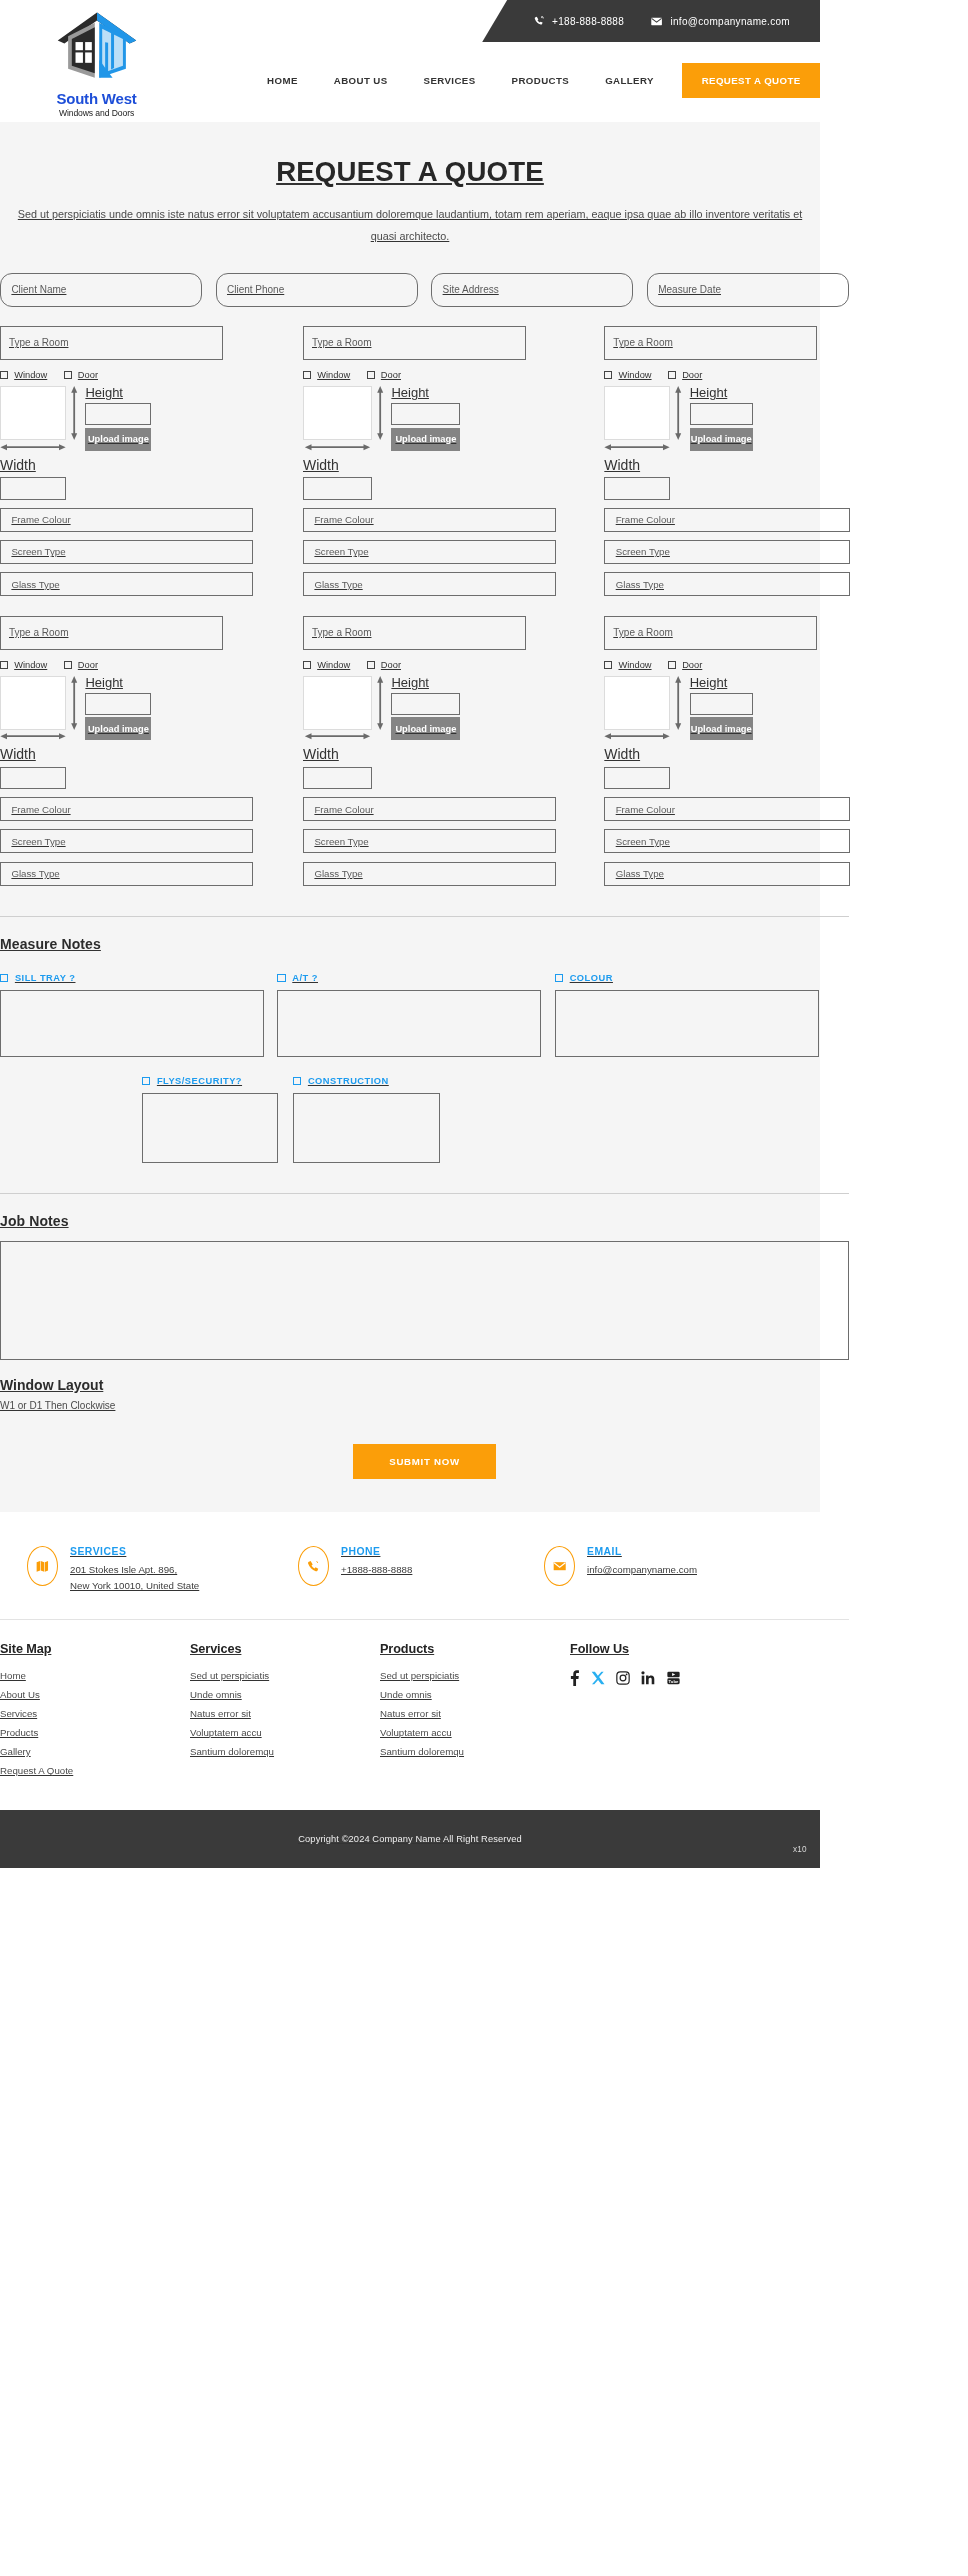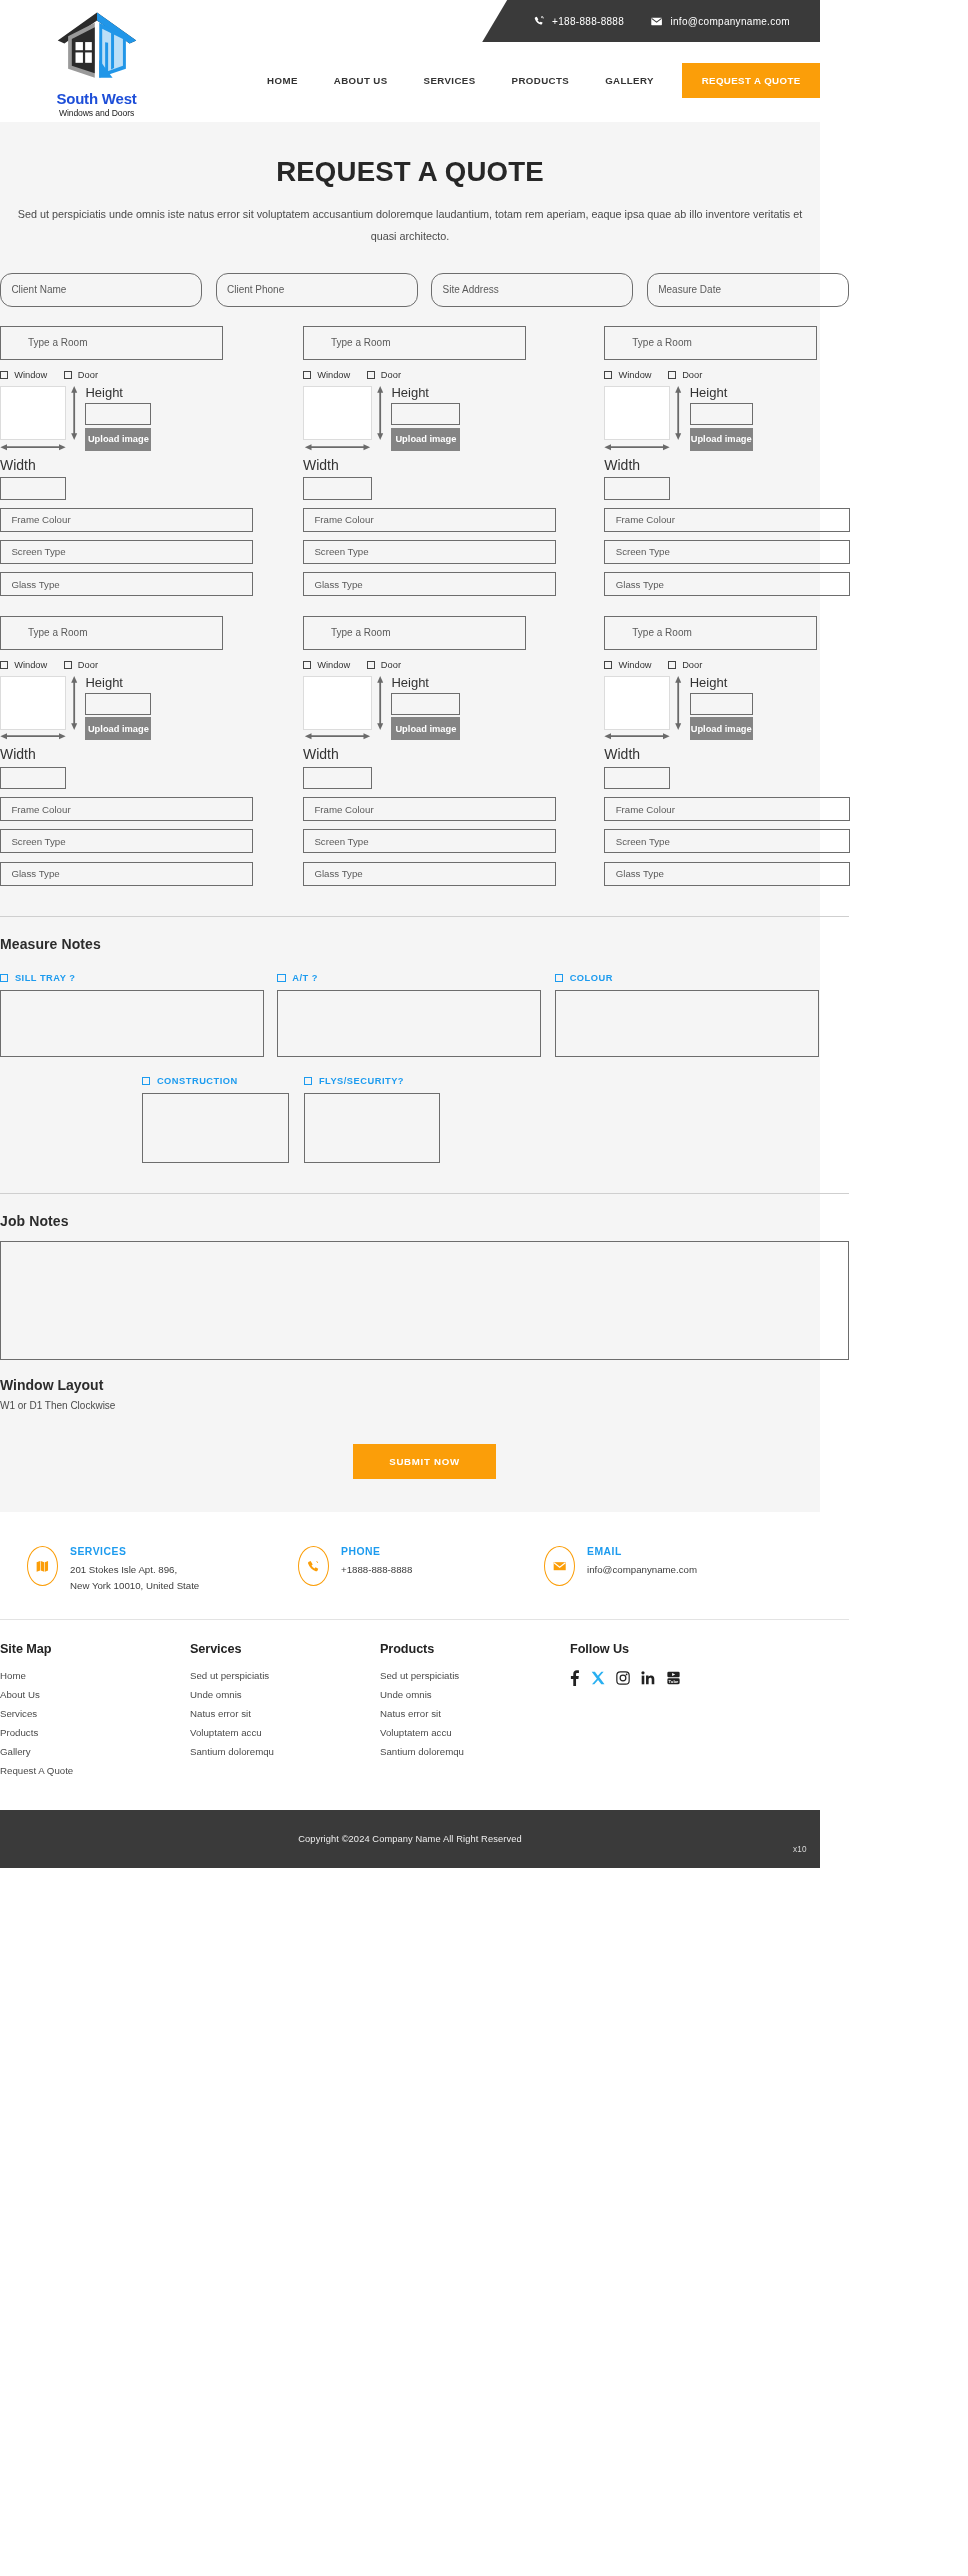--- a/index.html
+++ b/index.html
@@ -2,21 +2,21 @@
 <html style="font-size:12px"><head>
 <meta charset="utf-8">
 <style>
   * { box-sizing: border-box; margin: 0; padding: 0; }
   html, body {
     width: 968px;
     font-family: "Liberation Sans", sans-serif;
     background: #ffffff;
     color: #333;
   }
-  .page { width: 820px; position: relative; background:#fff; }
+  .page { width: 820px; position: relative; background:#fff;text-decoration:underline; }
 
   
   .topbar-wrap { position: relative; height: 42px; background:#fff; }
   .topbar {
     position: absolute; top:0; right:0; height:42px;
     background:#3a3a3a;
     display:flex; align-items:center; gap:27px;
     padding: 0 30px 0 52px;
     color:#fff; font-size:10px; letter-spacing:0.3px;
     clip-path: polygon(25px 0, 100% 0, 100% 100%, 0 100%);
@@ -78,21 +78,21 @@
   }
   .row-top .fld { flex:1 1 0;border-radius:12px; }
 
   
   .blocks { display:grid; grid-template-columns: 291px 291px 268px; }
   .block { width:100%; }
   .block.c2 { padding-left: 12px; }
   .block.c3 { padding-left: 22.3px; }
 
   .room-fld { width:223px; height:34px; border:0.7px solid #6d6d6d; display:flex;
-              align-items:center; padding:0 27px; font-size:10px; color:#5a5a5a; }
+              align-items:center; padding:0 8px; font-size:10px; color:#5a5a5a; }
   .block.c2 .room-fld { width:223px; }
   .block.c3 .room-fld { width:213px; }
 
   .checks { display:flex; gap:16.4px; margin:10.4px 0 6px 0; }
   .chk { display:flex; align-items:center; gap:6px; font-size:9.3px; color:#333; }
   .box { width:8.2px; height:8.2px; border:1px solid #444; display:inline-block; }
 
   .measure { display:flex; align-items:flex-start; gap:0; }
   .imgbox {
     width:66px; height:54px; background:#fff; border:0.7px solid #dcdcdc;
@@ -529,31 +529,31 @@
         <div class="note-col">
           <label class="note-lbl">
               <span class="box"></span>
               <span>COLOUR</span>
             </label>
           <div class="note-area"></div>
         </div>
       </div>
 
       <div class="notes-row2">
+        <div class="note-col2">
+          <label class="note-lbl">
+              <span class="box"></span>
+              <span>FLYS/SECURITY?</span>
+            </label>
+          <div class="note-area2"></div>
+        </div>
         <div class="note-col2 wide">
           <label class="note-lbl">
               <span class="box"></span>
               <span>CONSTRUCTION</span>
-            </label>
-          <div class="note-area2"></div>
-        </div>
-        <div class="note-col2">
-          <label class="note-lbl">
-              <span class="box"></span>
-              <span>FLYS/SECURITY?</span>
             </label>
           <div class="note-area2"></div>
         </div>
       </div>
 
       <hr class="hr">
       <div class="sec-title">Job Notes</div>
       <div class="job-area"></div>
 
       <div class="wl-title">Window Layout</div>

